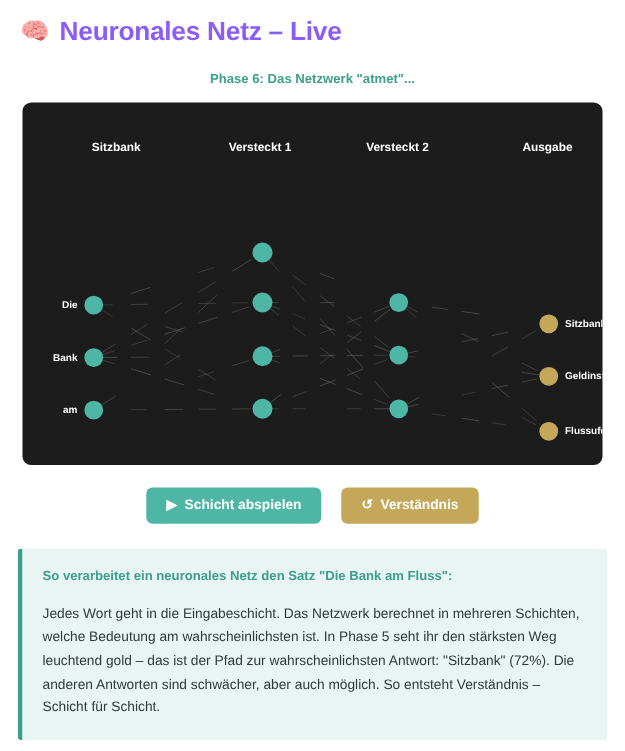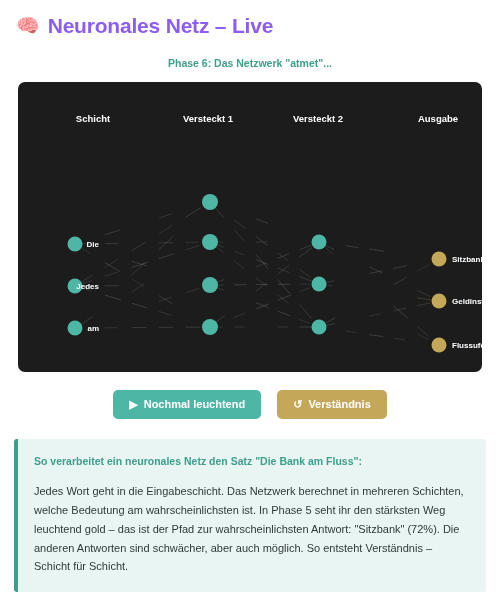--- a/index.html
+++ b/index.html
@@ -43,21 +43,21 @@
   .node {
     position: absolute; border-radius: 50%;
     transform: translate(-50%, -50%);
   }
   .node-teal { background: #4db6a4; }
   .node-gold { background: #c4a758; }
   .node-label {
     position: absolute; font-size: 8px; font-weight: bold; color: #ffffff;
     transform: translateY(-50%); white-space: nowrap;
   }
-  .node-label.left { text-align: left; transform: translate(-100%, -50%); margin-left: 37px; }
+  .node-label.left { text-align: left; transform: translate(-100%, -50%); }
   svg.edges { position: absolute; inset: 0; width: 100%; height: 100%; }
 
   
   .btn-row {
     margin-top: 18px; display: flex; justify-content: center; gap: 16px;
   }
   .btn {
     border: none; border-radius: 5px; cursor: pointer;
     font-family: "Liberation Sans", sans-serif;
     font-size: 11px; font-weight: bold; color: #ffffff;
@@ -202,30 +202,30 @@
             <line x1="303.4" y1="244.5" x2="317.2" y2="241.5" stroke-opacity="0.51"></line>
             <line x1="351.4" y1="234.1" x2="362.7" y2="231.6" stroke-opacity="0.37"></line>
             <line x1="375.4" y1="228.9" x2="388.3" y2="226.1" stroke-opacity="0.46"></line>
             <line x1="399.4" y1="223.7" x2="411.8" y2="221.0" stroke-opacity="0.43"></line>
             <line x1="327.4" y1="249.0" x2="338.5" y2="250.6" stroke-opacity="0.36"></line>
             <line x1="351.4" y1="252.6" x2="365.3" y2="254.7" stroke-opacity="0.52"></line>
             <line x1="375.4" y1="256.2" x2="386.7" y2="257.9" stroke-opacity="0.37"></line>
           </g>
       </svg>
 
-      <div class="layer-label" style="left:75px;">Schicht</div>
+      <div class="layer-label" style="left:75px;">Sitzbank</div>
       <div class="layer-label" style="left:190px;">Versteckt 1</div>
       <div class="layer-label" style="left:300px;">Versteckt 2</div>
       <div class="layer-label" style="left:420px;">Ausgabe</div>
 
       <div id="node-layer">
           <div class="node node-teal" style="left: 57px; top: 162px; width: 15px; height: 15px;"></div>
           <div class="node-label left" style="top: 162px; left: 44px;">Die</div>
           <div class="node node-teal" style="left: 57px; top: 204px; width: 15px; height: 15px;"></div>
-          <div class="node-label left" style="top: 204px; left: 44px;">Jedes</div>
+          <div class="node-label left" style="top: 204px; left: 44px;">Bank</div>
           <div class="node node-teal" style="left: 57px; top: 246px; width: 15px; height: 15px;"></div>
           <div class="node-label left" style="top: 246px; left: 44px;">am</div>
           <div class="node node-teal" style="left: 192px; top: 120px; width: 16px; height: 16px;"></div>
           <div class="node node-teal" style="left: 192px; top: 160px; width: 16px; height: 16px;"></div>
           <div class="node node-teal" style="left: 192px; top: 203px; width: 16px; height: 16px;"></div>
           <div class="node node-teal" style="left: 192px; top: 245px; width: 16px; height: 16px;"></div>
           <div class="node node-teal" style="left: 301px; top: 160px; width: 15px; height: 15px;"></div>
           <div class="node node-teal" style="left: 301px; top: 202px; width: 15px; height: 15px;"></div>
           <div class="node node-teal" style="left: 301px; top: 245px; width: 15px; height: 15px;"></div>
           <div class="node node-gold" style="left: 421px; top: 177px; width: 15px; height: 15px;"></div>
@@ -234,21 +234,21 @@
           <div class="node-label " style="top: 219px; left: 434px;">Geldinstitut</div>
           <div class="node node-gold" style="left: 421px; top: 263px; width: 15px; height: 15px;"></div>
           <div class="node-label " style="top: 263px; left: 434px;">Flussufer 1..</div>
         </div>
     </div>
   </div>
 
   <div class="btn-row">
     <button class="btn btn-replay">
       <span>▶</span>
-      <span>Nochmal leuchtend</span>
+      <span>Schicht abspielen</span>
     </button>
     <button class="btn btn-reset">
       <span>↺</span>
       <span>Verständnis</span>
     </button>
   </div>
 
   <div class="explain-wrap">
     <div class="explain">
       <div class="explain-heading">So verarbeitet ein neuronales Netz den Satz "Die Bank am Fluss":</div>

